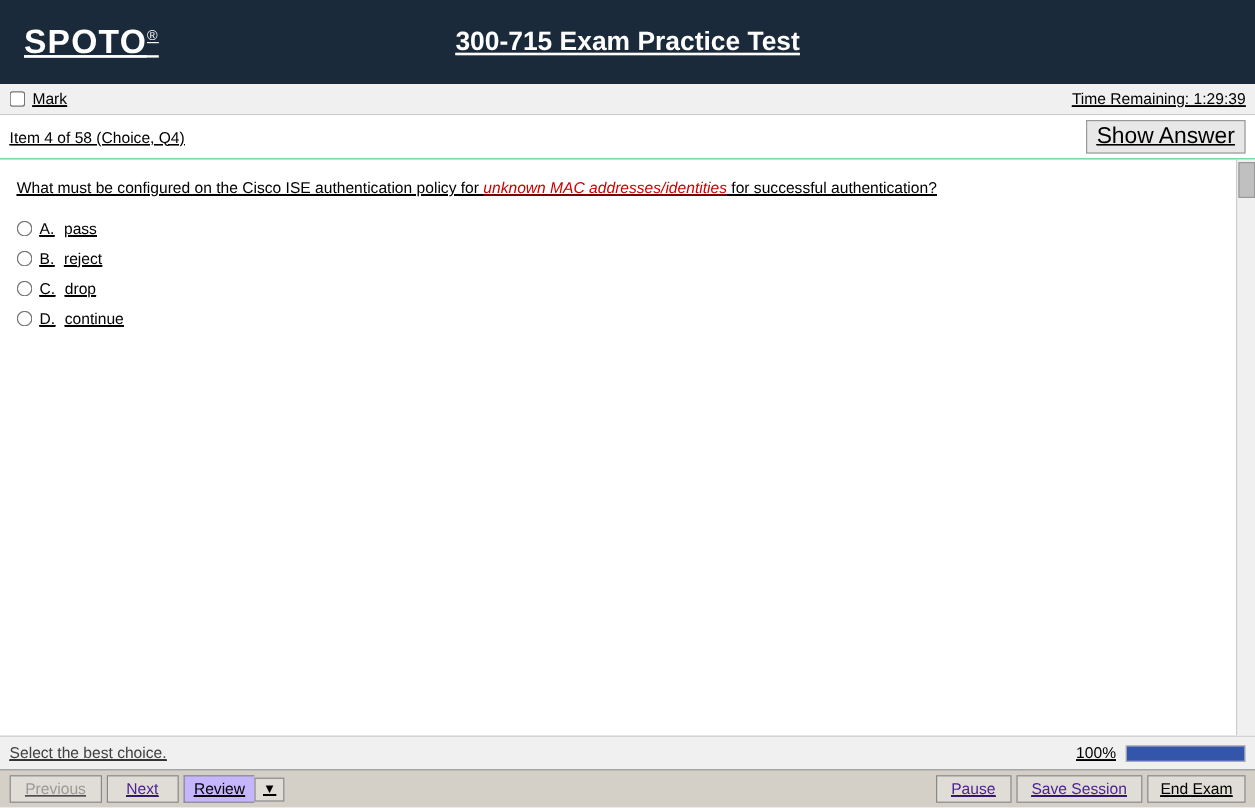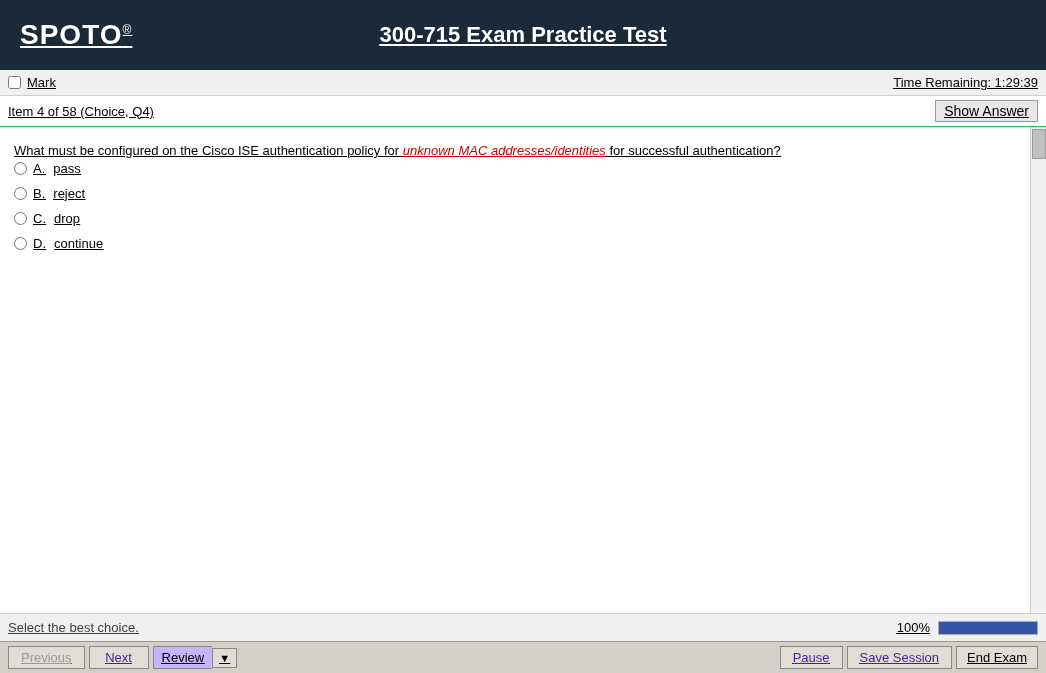--- a/index.html
+++ b/index.html
@@ -68,21 +68,21 @@
       min-height: 28px;
     }
     #item-bar .item-info {
       font-size: 13px;
       color: #000;
     }
     #item-bar .show-answer-btn {
       border: 1px solid #999;
       background: #e8e8e8;
       padding: 2px 8px;
-      font-size: 14px;
+      font-size: 19px;
       cursor: pointer;
       color: #000;
     }
 
     
     #content-area {
       flex: 1;
       background: white;
       display: flex;
       overflow: hidden;
@@ -106,20 +106,21 @@
       position: absolute;
       top: 2px;
       left: 1px;
       cursor: pointer;
     }
 
     
     .question-text {
       font-size: 13px;
       color: #000;
+      margin-bottom: 16px;
       line-height: 1.5;
     }
     .question-text .highlight {
       color: #cc0000;
       font-style: italic;
     }
 
     
     .answer-option {
       display: flex;

